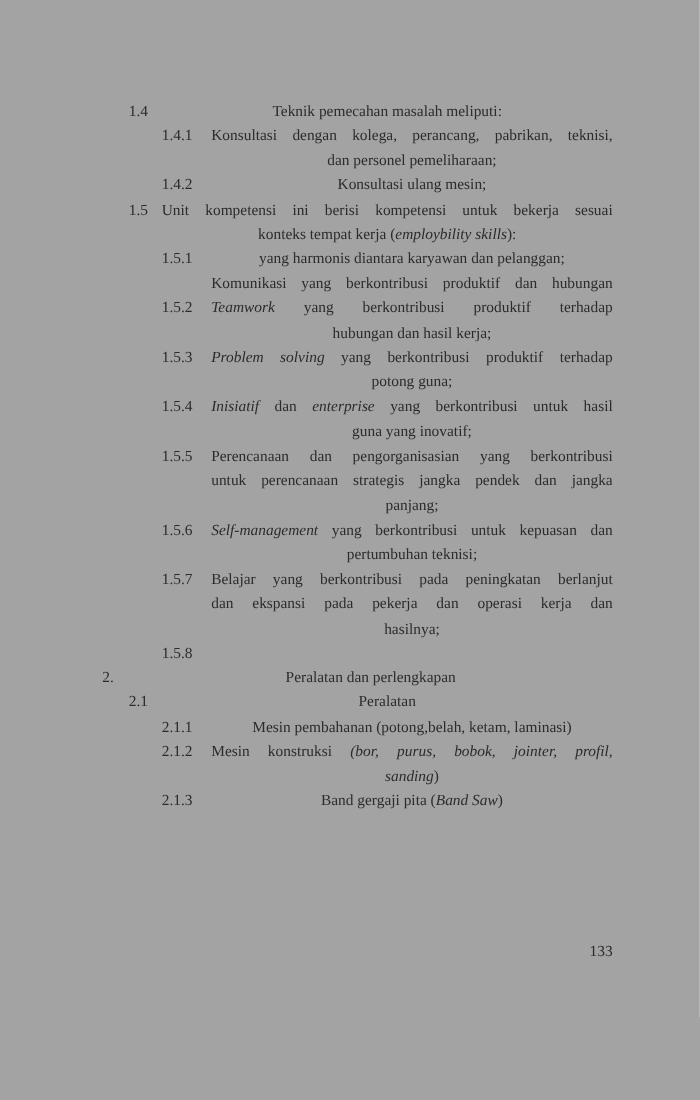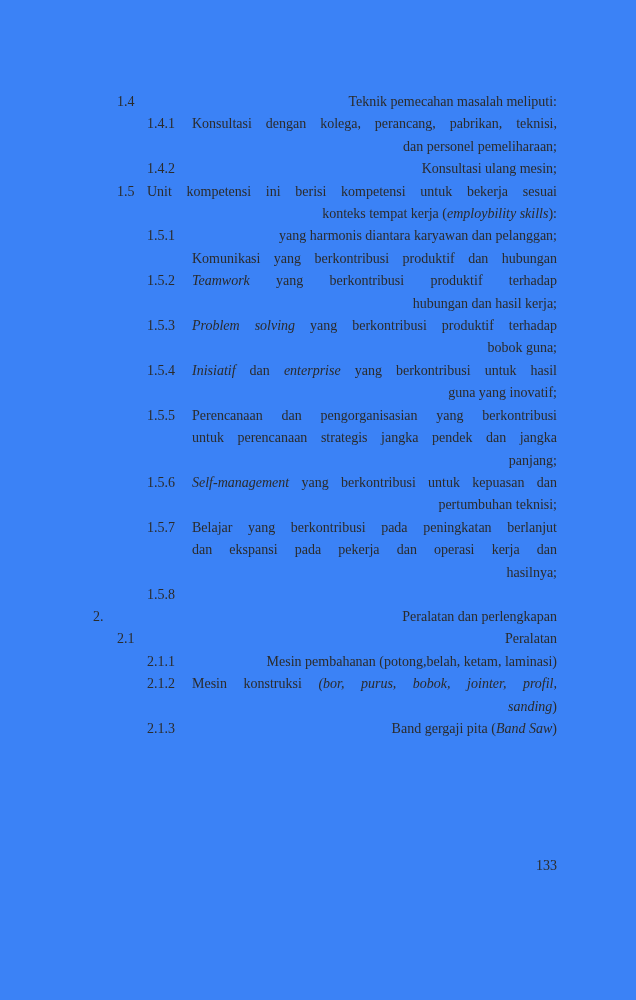--- a/index.html
+++ b/index.html
@@ -38,42 +38,42 @@
   .lvl2 { padding-left: 54px; }
   .lvl3 { padding-left: 99px; }
   .num {
     position: absolute;
     top: 0;
     left: 0;
   }
   .lvl2 .num { left: 24px; }
   .lvl3 .num { left: 54px; }
   .line {
-    text-align: right;
+    text-align: center;
   }
   .line.fill {
     text-align: justify;
     text-align-last: justify;
   }
   .it {
     font-style: italic;
   }
   .pagenum {
     position: absolute;
     top: 857px;
     right: 79px;
     font-size: 14px;
     line-height: 18px;
     color: #2b2b2b;
   }
 </style>
 </head>
 <body style="background: rgb(255, 255, 255);">
 
-<div class="page" style="background: #3b82f6;">
+<div class="page" style="background: #a3a3a3;">
   <div class="doc">
       <div class="item lvl2">
         <span class="num">1.4</span>
         <div>
           <div class="line"><span>Teknik pemecahan masalah meliputi:</span></div>
         </div>
       </div>
       <div class="item lvl3">
         <span class="num">1.4.1</span>
         <div>
@@ -105,21 +105,21 @@
         <span class="num">1.5.2</span>
         <div>
           <div class="line fill"><span class="it">Teamwork</span><span> yang berkontribusi produktif terhadap</span></div>
           <div class="line"><span>hubungan dan hasil kerja;</span></div>
         </div>
       </div>
       <div class="item lvl3">
         <span class="num">1.5.3</span>
         <div>
           <div class="line fill"><span class="it">Problem solving</span><span> yang berkontribusi produktif terhadap</span></div>
-          <div class="line"><span>bobok guna;</span></div>
+          <div class="line"><span>potong guna;</span></div>
         </div>
       </div>
       <div class="item lvl3">
         <span class="num">1.5.4</span>
         <div>
           <div class="line fill"><span class="it">Inisiatif</span><span> dan </span><span class="it">enterprise</span><span> yang berkontribusi untuk hasil</span></div>
           <div class="line"><span>guna yang inovatif;</span></div>
         </div>
       </div>
       <div class="item lvl3">

